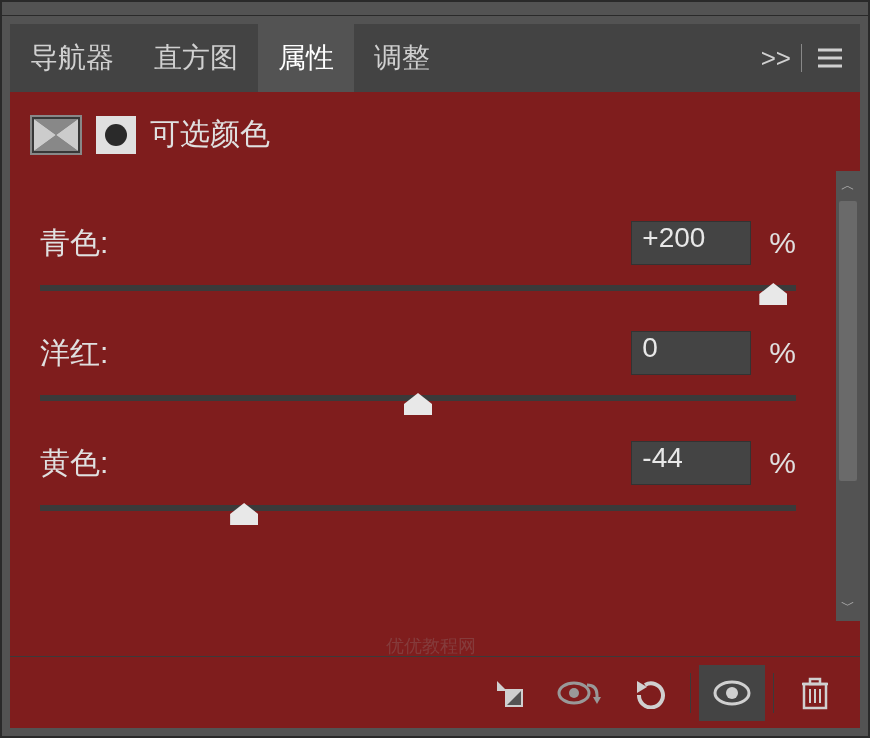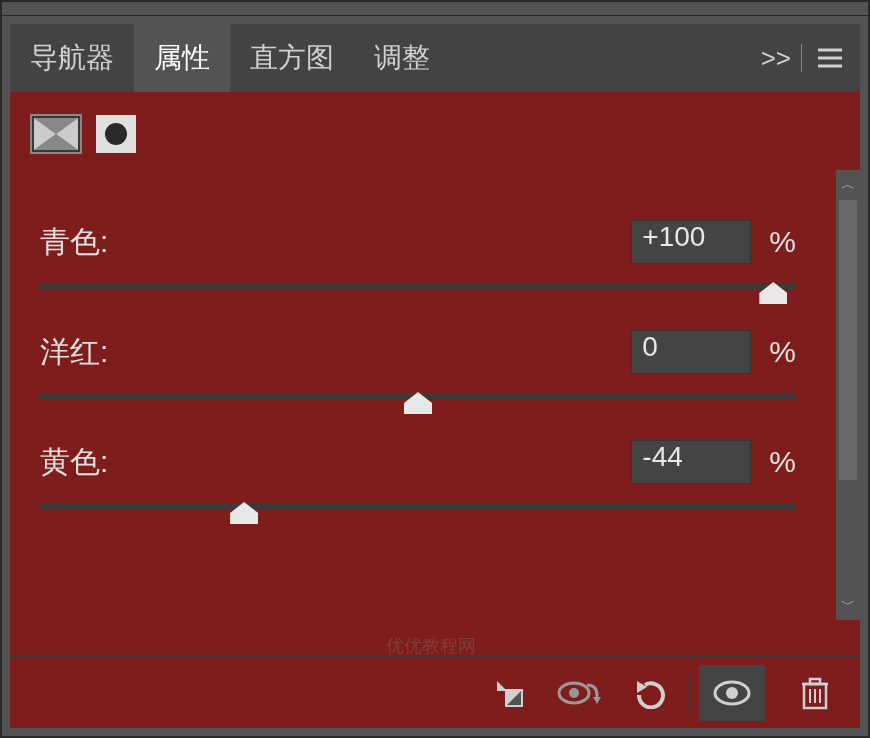--- a/index.html
+++ b/index.html
@@ -244,22 +244,22 @@
   </style>
 </head>
 <body>
 
 <div class="outer-frame">
   <div class="top-bar"></div>
   <div class="panel">
 
     <div class="tabs-row">
       <div class="tab">导航器</div>
+      <div class="tab">直方图</div>
       <div class="tab active">属性</div>
-      <div class="tab">直方图</div>
       <div class="tab">调整</div>
       <div class="tabs-right">
         <span class="expand-icon">&gt;&gt;</span>
         <div class="divider-v"></div>
         <div class="menu-icon">
           <svg width="28" height="22" viewBox="0 0 28 22">
             <line x1="2" y1="3" x2="26" y2="3" stroke="#d0d0d0" stroke-width="3"></line>
             <line x1="2" y1="11" x2="26" y2="11" stroke="#d0d0d0" stroke-width="3"></line>
             <line x1="2" y1="19" x2="26" y2="19" stroke="#d0d0d0" stroke-width="3"></line>
           </svg>
@@ -272,30 +272,31 @@
         <svg width="44" height="32" viewBox="0 0 44 32">
           <polygon points="0,0 44,0 22,16" fill="#888"></polygon>
           <polygon points="0,32 44,32 22,16" fill="#888"></polygon>
           <polygon points="0,0 0,32 22,16" fill="#ccc"></polygon>
           <polygon points="44,0 44,32 22,16" fill="#ccc"></polygon>
         </svg>
       </div>
       <div class="mask-icon">
         <div class="dot"></div>
       </div>
+      <div class="panel-title">可选颜色</div>
     </div>
 
     <div class="content-area">
       <div class="sliders-wrap">
 
         <div class="slider-row">
           <div class="slider-top">
             <span class="slider-label">青色:</span>
             <div class="slider-right">
-              <div class="slider-input">+100</div>
+              <div class="slider-input">+200</div>
               <span class="percent">%</span>
             </div>
           </div>
           <div class="slider-track">
             <div class="slider-handle" style="left:97%"></div>
           </div>
         </div>
 
         <div class="slider-row">
           <div class="slider-top">

